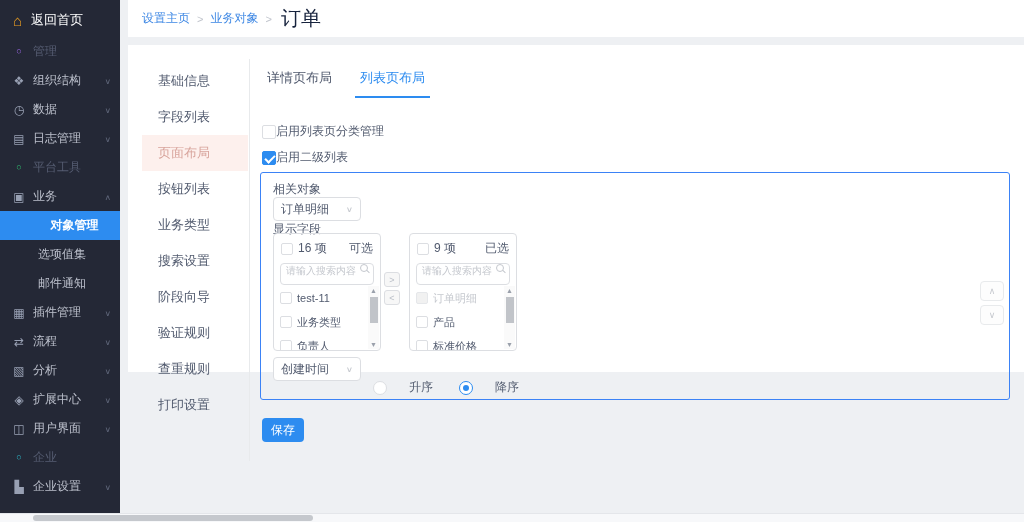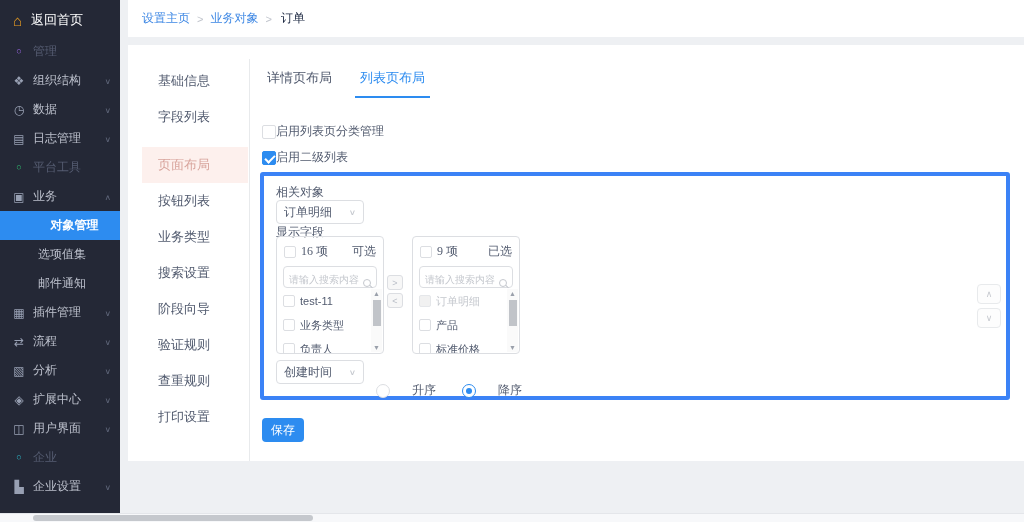--- a/index.html
+++ b/index.html
@@ -18,48 +18,48 @@
   .side-item{height:29px;display:flex;align-items:center;padding:0 9px 0 12px;gap:7px;cursor:pointer;white-space:nowrap;}
   .side-item .glyph{width:14px;font-size:12px;color:#98a0b3;text-align:center;flex:none;line-height:1;}
   .side-item .chev{margin-left:auto;font-size:9px;color:#5d6478;transform:scaleY(.85);}
   .side-item.dim{color:#565d72;}
   .side-item.sub{padding-left:38px;}
   .side-item.active{background:var(--accent,#2d8cf0);color:#fff;font-weight:bold;justify-content:center;}
   
   .topbar{position:absolute;left:128px;top:0;width:896px;height:37px;background:#fff;display:flex;align-items:center;padding-left:14px;}
   .crumb-link{color:#3d87e4;font-size:12px;cursor:pointer;}
   .crumb-sep{color:#c0c4cc;font-size:11px;margin:0 7px;}
-  .crumb-current{color:#17233d;font-size:12px;margin-left:2px;}
-  
-  .card{position:absolute;left:128px;top:45px;width:896px;height:416px;background:#fff;}
+  .crumb-current{color:#17233d;font-size:20px;margin-left:2px;}
+  
+  .card{position:absolute;left:128px;top:45px;width:896px;height:327px;background:#fff;}
   .subnav{position:absolute;left:14px;top:18px;width:106px;font-size:13px;color:#515a6e;}
   .subnav-item{height:36px;line-height:36px;padding-left:16px;cursor:pointer;white-space:nowrap;}
-  .subnav-item.active{background:var(--subnav_active_bg,#fdf0ed);color:var(--subnav_active_text,#d8a49c);margin-top:12px;}
+  .subnav-item.active{background:var(--subnav_active_bg,#fdf0ed);color:var(--subnav_active_text,#d8a49c);}
   .vdiv{position:absolute;left:121px;top:14px;width:1px;height:402px;background:#e8eaec;}
   
   .tabs{position:absolute;left:134px;top:16px;display:flex;gap:18px;font-size:13px;}
   .tab{padding:8px 5px 9px;cursor:pointer;border-bottom:2px solid transparent;}
   .tab.active{color:var(--accent,#2d8cf0);border-bottom-color:var(--accent,#2d8cf0);}
   
   .cbrow{position:absolute;left:134px;display:flex;align-items:center;gap:0;font-size:12px;cursor:pointer;}
   .cb{width:14px;height:14px;border:1px solid #dcdee2;border-radius:2px;background:#fff;position:relative;flex:none;}
   .cb.checked{background:var(--accent,#2d8cf0);border-color:var(--accent,#2d8cf0);}
   .cb.checked::after{content:"";position:absolute;left:4px;top:1px;width:4px;height:8px;border:solid #fff;border-width:0 2px 2px 0;transform:rotate(45deg);}
   .cb.sm{width:12px;height:12px;}
   
-  .groupbox{position:absolute;left:132px;top:127px;width:750px;height:228px;border:4px solid #3b82f6;border-radius:3px;}
+  .groupbox{position:absolute;left:132px;top:127px;width:750px;height:228px;border:1px solid #3b82f6;border-radius:3px;}
   .lbl{position:absolute;font-size:12px;color:#515a6e;}
   .select{position:absolute;width:88px;height:24px;border:1px solid #dcdee2;border-radius:4px;display:flex;align-items:center;padding:0 7px;font-size:12px;background:#fff;cursor:pointer;}
   .select .chev{margin-left:auto;color:#c5c8ce;font-size:10px;transform:scaleY(.8);}
   
   .panel{position:absolute;top:60px;width:108px;height:118px;border:1px solid #dcdee2;border-radius:4px;font-size:12px;overflow:hidden;}
   .panel.source{left:12px;} .panel.target{left:148px;}
-  .panel-head{display:flex;align-items:center;gap:5px;padding:6px 7px 2px;font-family:Liberation Serif, serif;}
+  .panel-head{display:flex;align-items:center;gap:5px;padding:6px 7px 2px;}
   .panel-head .tag{margin-left:auto;}
-  .panel-search{margin:4px 6px 0;height:22px;border:1px solid #dcdee2;border-radius:4px;display:flex;align-items:flex-end;padding:0 5px;cursor:text;}
+  .panel-search{margin:4px 6px 0;height:22px;border:1px solid #dcdee2;border-radius:4px;display:flex;align-items:flex-start;padding:0 5px;cursor:text;}
   .panel-search .ph{color:#c5c8ce;font-size:10px;white-space:nowrap;overflow:hidden;}
   .mag{margin-left:auto;width:8px;height:8px;border:1px solid #c5c8ce;border-radius:50%;position:relative;flex:none;}
   .mag::after{content:"";position:absolute;width:4px;height:1px;background:#c5c8ce;right:-3px;bottom:-1px;transform:rotate(45deg);}
   .panel-list{position:absolute;left:0;top:52px;right:12px;bottom:0;padding-left:6px;overflow:hidden;}
   .list-item{display:flex;align-items:center;gap:5px;height:24px;font-size:11px;cursor:pointer;white-space:nowrap;}
   .list-item.disabled{color:#c5c8ce;cursor:default;}
   .list-item.disabled .cb{background:#f1f1f1;border-color:#e5e7ea;}
   .vscroll{position:absolute;right:1px;top:52px;bottom:1px;width:11px;background:#fafafa;display:flex;flex-direction:column;align-items:center;font-size:7px;color:#9aa0ab;}
   .vthumb{width:8px;height:26px;background:#c1c4c9;margin-top:2px;}
   .varrow{cursor:pointer;line-height:9px;}

